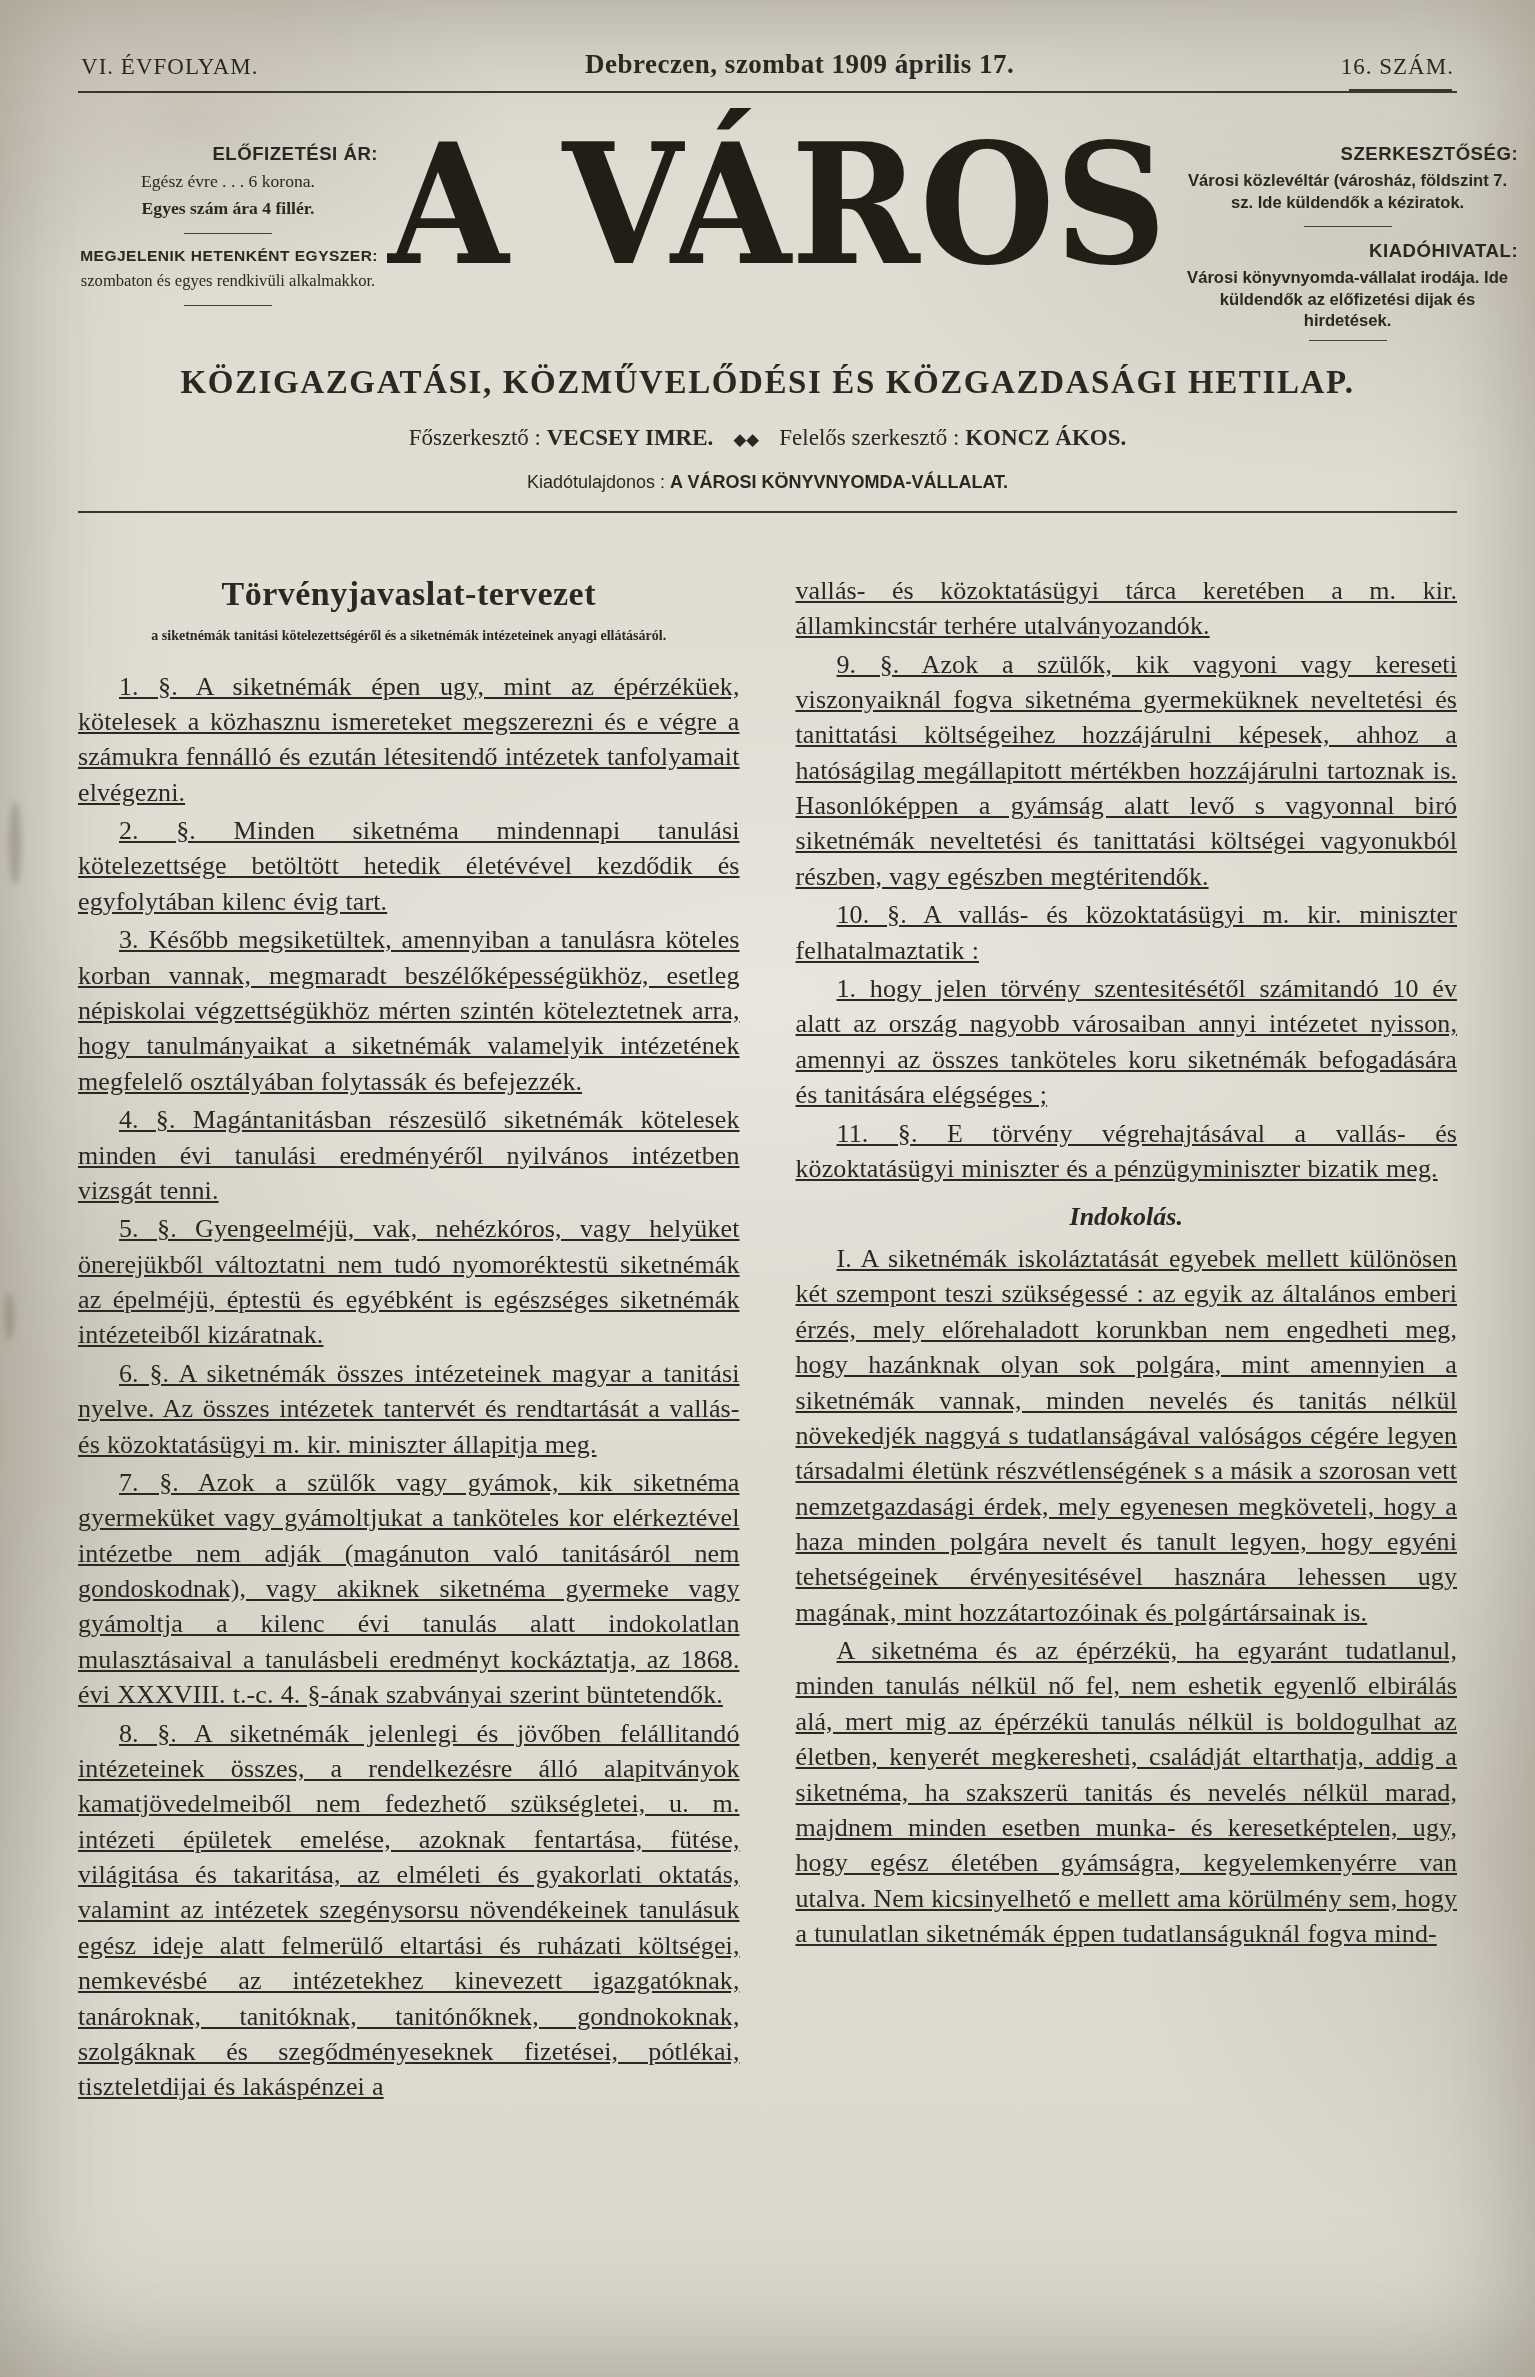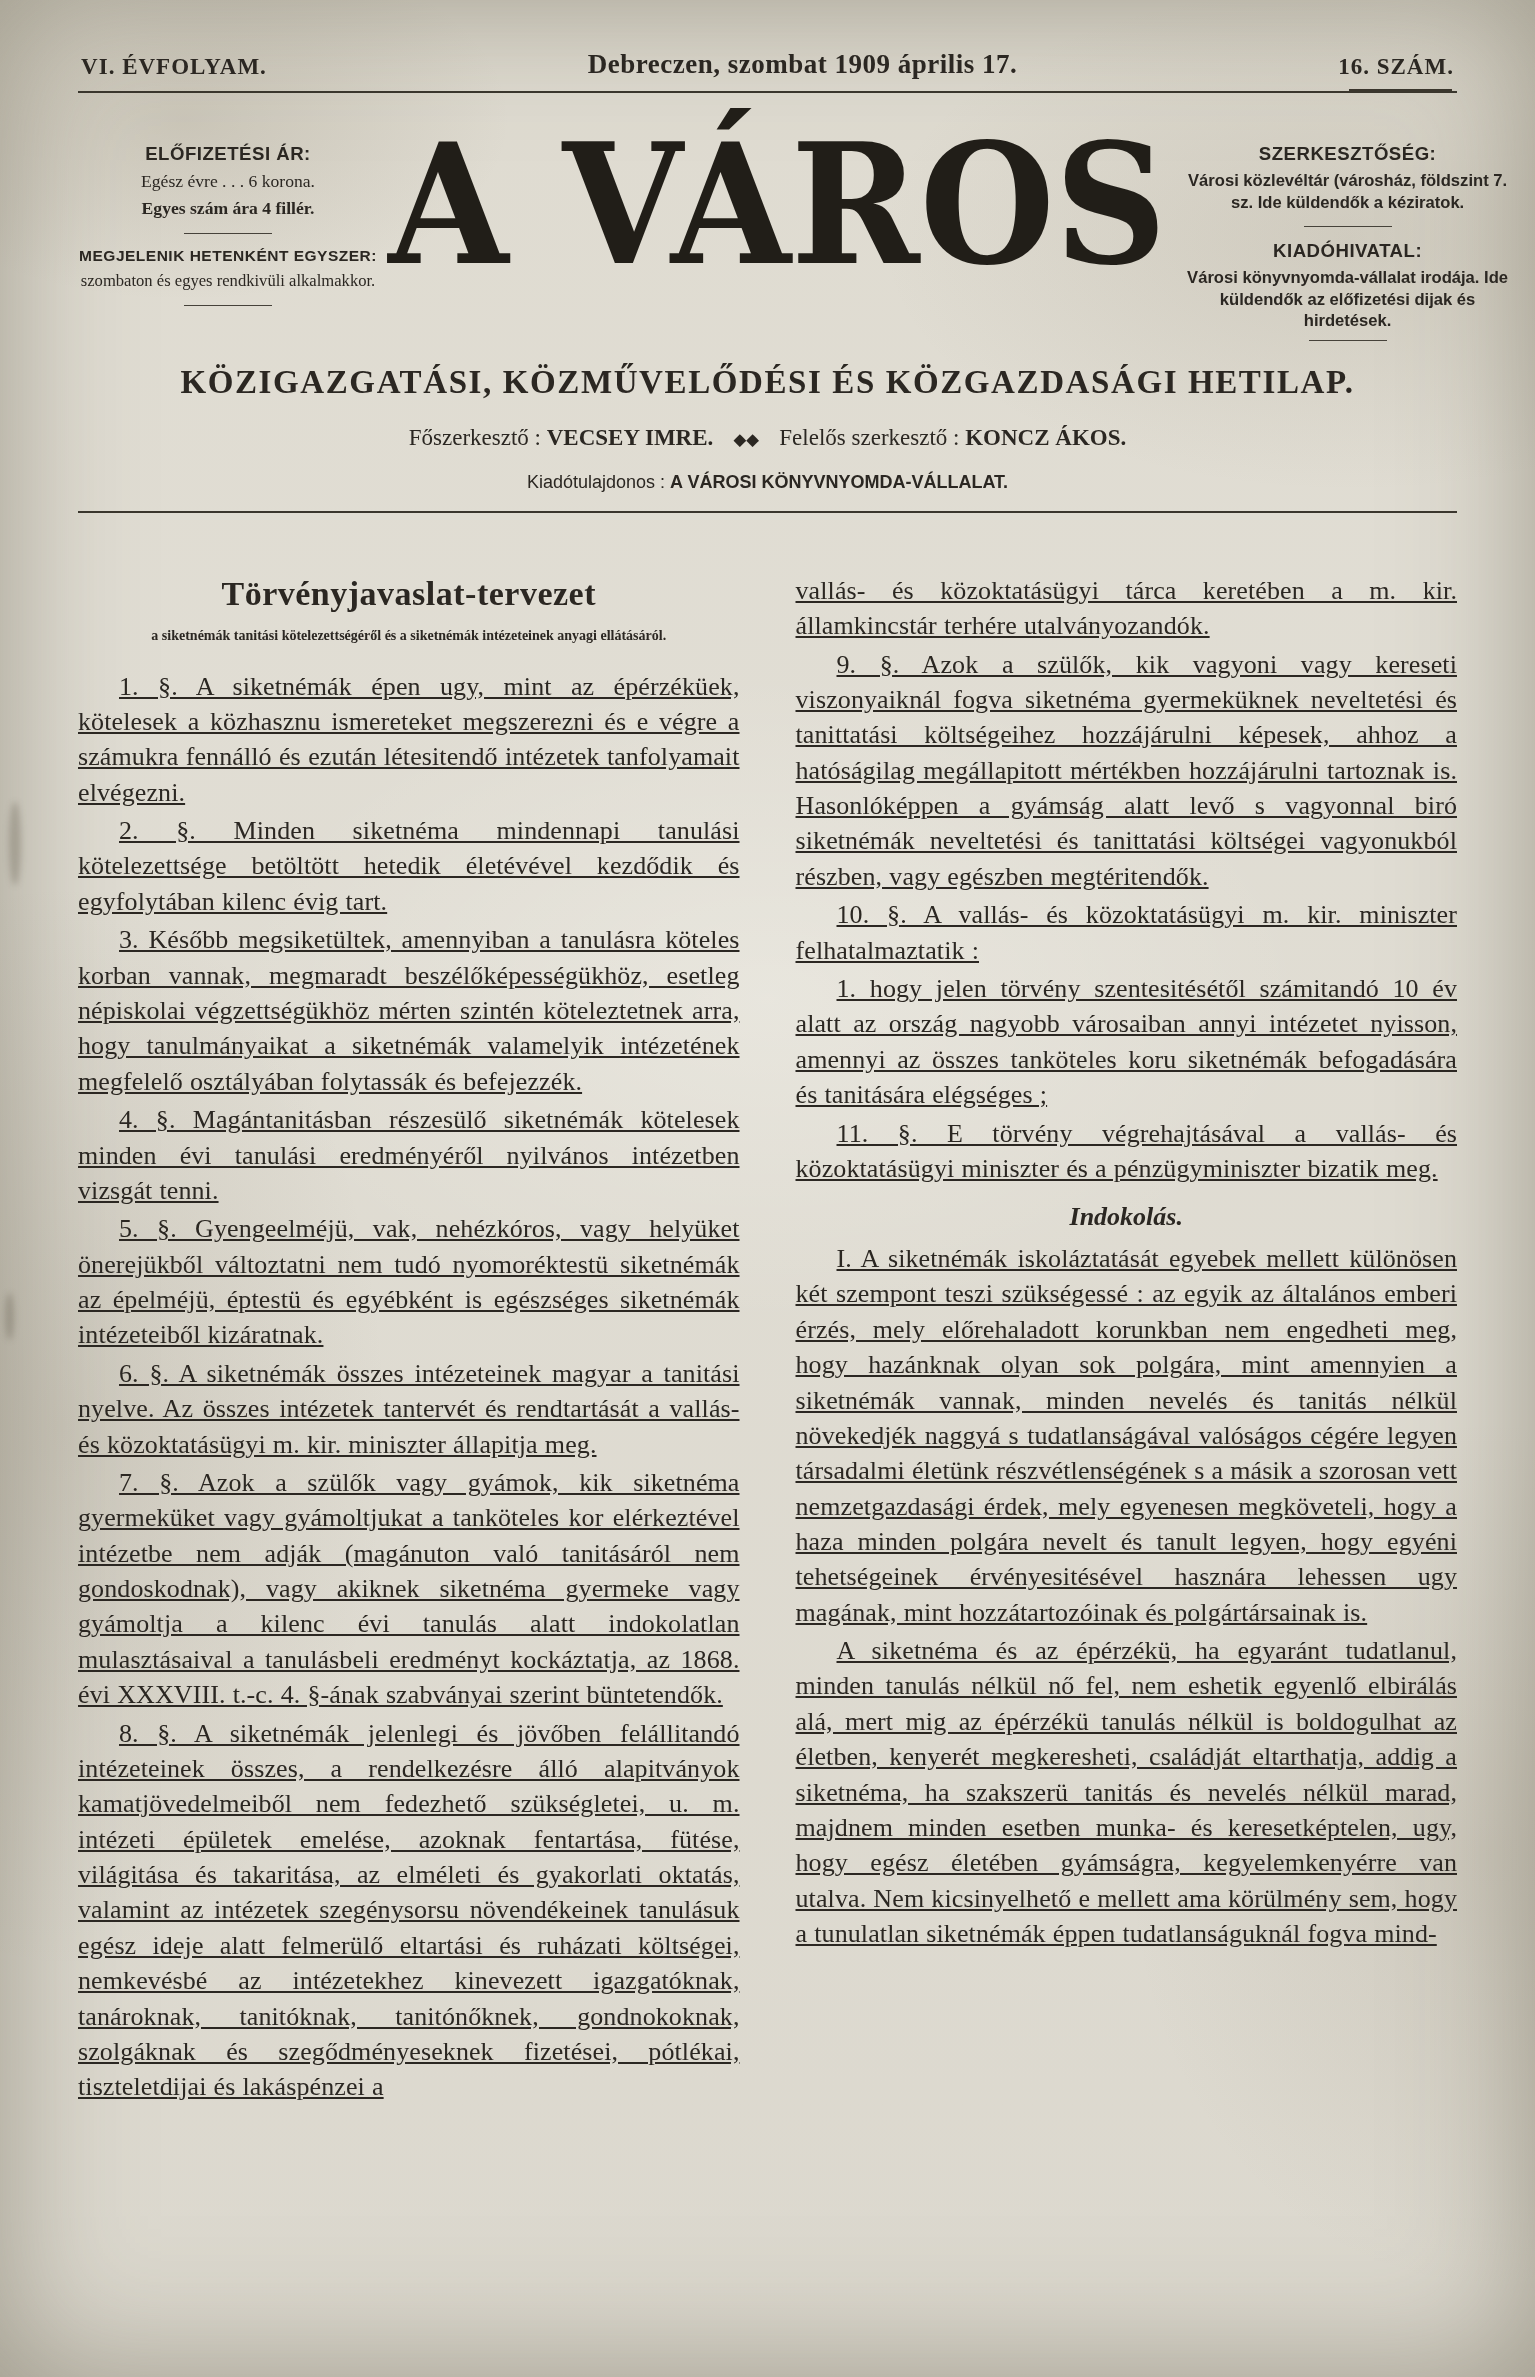--- a/index.html
+++ b/index.html
@@ -17,29 +17,29 @@
       radial-gradient(ellipse 517px 621px at 97% 78%, rgba(120,108,85,0.14), transparent 70%),
       linear-gradient(180deg, rgba(150,140,115,0.10), rgba(120,112,92,0.06) 30%, rgba(120,112,92,0.10));
     box-shadow: inset 0 0 134px rgba(92,85,66,0.50);
     overflow:hidden;
     position:relative;
   }
   .page{ padding:36px 78px 0; position:relative; }
 
   
   .top-row{ display:flex; justify-content:space-between; align-items:flex-end; padding:13.4px 3.1px 10.3px; }
-  .vol, .issue{ font-size:23px; font-weight:bold; letter-spacing:1px;text-align:center; }
+  .vol, .issue{ font-size:23px; font-weight:normal; letter-spacing:1px;text-align:center; }
   .dateline{ font-size:27px; font-weight:bold; letter-spacing:0.5px; }
   .top-rule{ border-top:2.6px solid #3a362d; }
   .issue-underline{ position:absolute; right:83px; top:89px; width:103px; border-top:2.6px solid #3a362d; }
 
   
   .masthead{ display:grid; grid-template-columns:300px 1fr 341px; column-gap:10.3px; padding:24px 0 0; align-items:start; }
   .info-box{ text-align:center; padding-top:25px; line-height:1.3; }
-  .info-head{ font-family:"Liberation Sans",sans-serif; font-weight:bold; font-size:18.6px; letter-spacing:0.5px; display:block; }
+  .info-head{ font-family:"Liberation Sans",sans-serif; font-weight:bold; font-size:18.6px; letter-spacing:0.5px; display:block;text-align:right; }
   .info-text{ font-size:17.6px; display:block; margin-top:4.1px; }
   .info-text.bold{ font-weight:bold; font-family:"Liberation Sans",sans-serif; font-size:16.6px; line-height:1.3; }
   .box-rule{ width:88px; border-top:1.6px solid #46423a; margin:13.4px auto 11.4px; }
   .short-underline{ width:78px; border-top:1.6px solid #46423a; margin:8.3px auto 0; }
 
   .paper-title{
     text-align:center;
     font-family:"DejaVu Serif",serif;
     font-weight:bold;
     font-size:155px;

